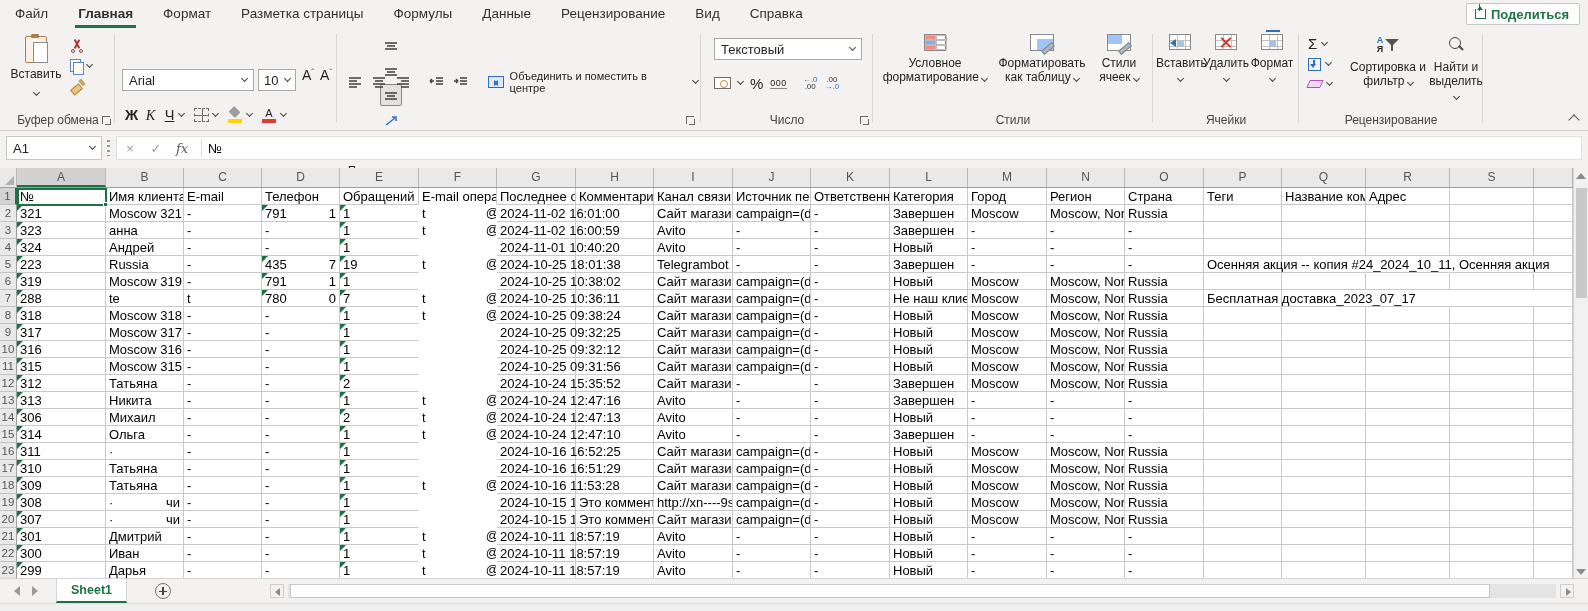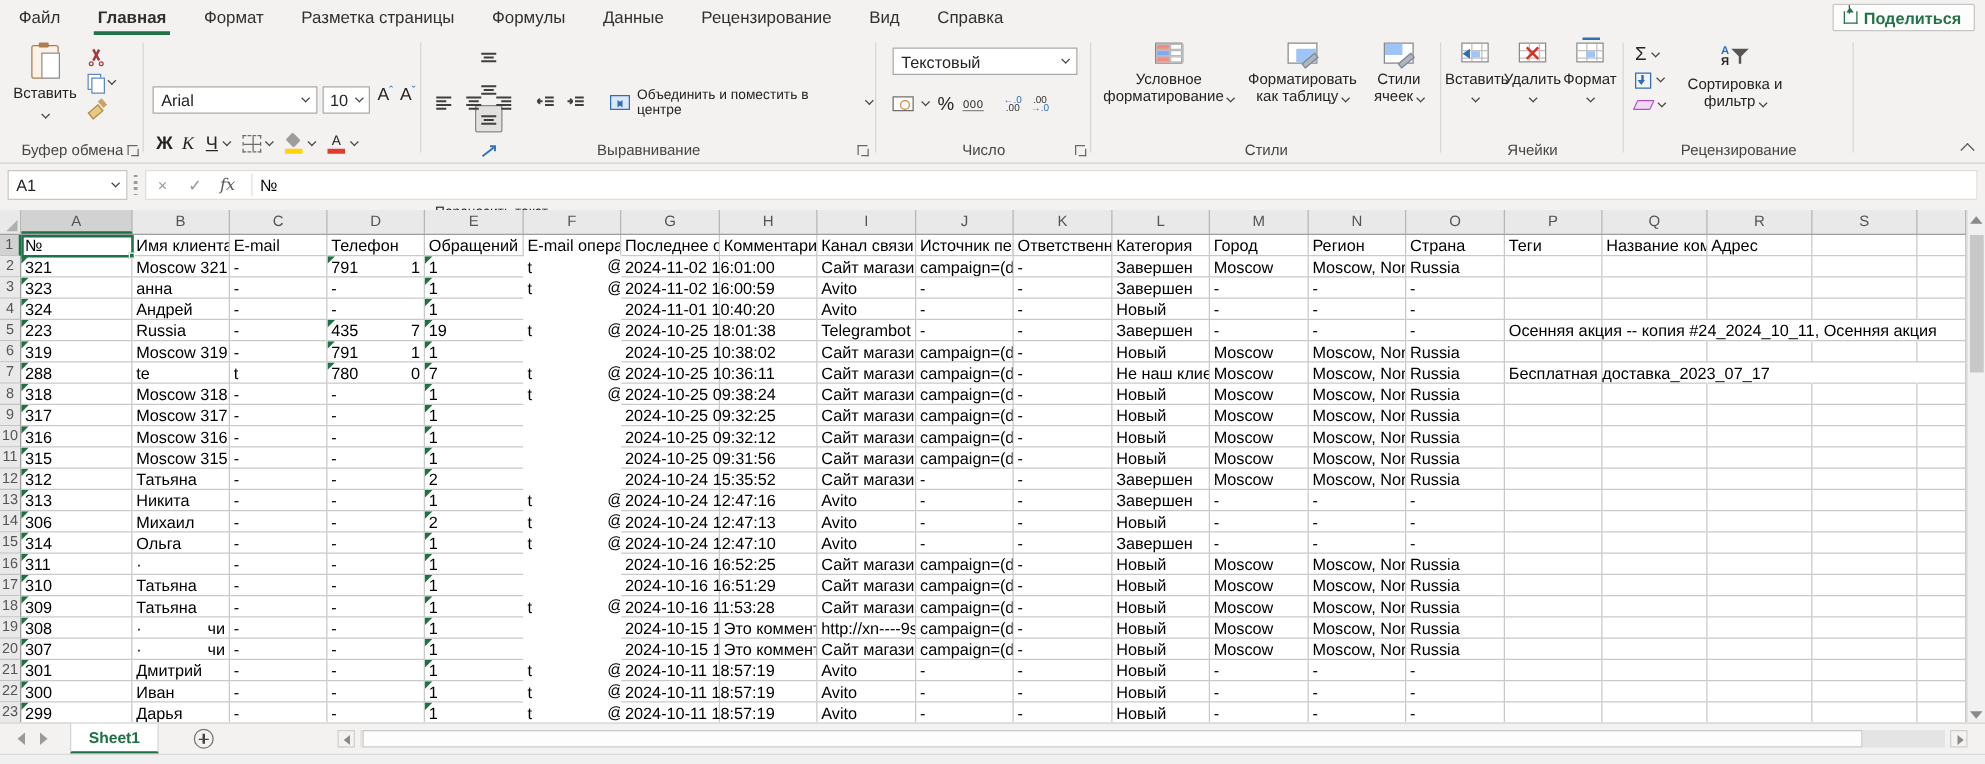--- a/index.html
+++ b/index.html
@@ -408,21 +408,20 @@
               <line x1="1" y1="5" x2="5" y2="5" stroke="#2f6fb8"></line>
               <line x1="3" y1="3" x2="5" y2="5" stroke="#2f6fb8"></line>
               <line x1="3" y1="7" x2="5" y2="5" stroke="#2f6fb8"></line>
             </svg>
         </span>
         <span style="width:12px;"></span>
         <span class="ico-merge"></span>
         <span class="wraplbl">Объединить и поместить в центре</span>
         <span class="chev" style="margin-left:6px;"></span>
       </div>
-      <div class="grplabel">Выравнивание</div>
       <div class="dlg" style="right:4px;"></div>
     </div>
     <div class="gsep" style="left:700px;"></div>
 
     <div class="grp" style="left:704px;width:166px;">
       <div class="numfmt">
         <span>Текстовый</span>
         <span class="chev"></span>
       </div>
       <div class="numrow">
@@ -518,20 +517,27 @@
       </div>
       <div class="sortfind" style="left:48px;width:76px;">
         <div class="ic">
           <span class="azcol">
               <span class="a">А</span>
               <span>Я</span>
             </span>
           <span class="ico-funnel"></span>
         </div>
         <span>Сортировка и фильтр</span>
+        <span class="chev"></span>
+      </div>
+      <div class="sortfind" style="left:126px;width:56px;">
+        <div class="ic">
+            <span class="ico-find"></span>
+          </div>
+        <span>Найти и выделить</span>
         <span class="chev"></span>
       </div>
       <div class="grplabel">Рецензирование</div>
     </div>
     <div class="gsep" style="left:1482px;"></div>
     <div class="collapse"></div>
   </div>
 
   <div class="fbar">
     <div class="namebox">

